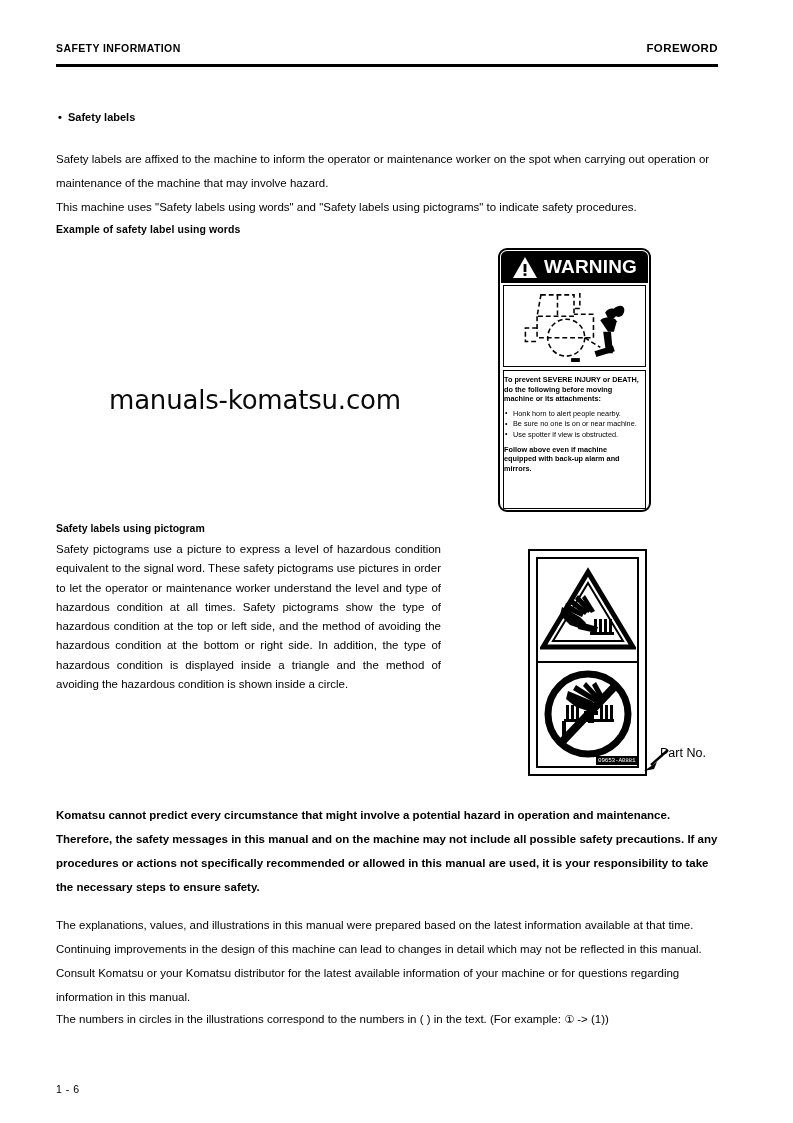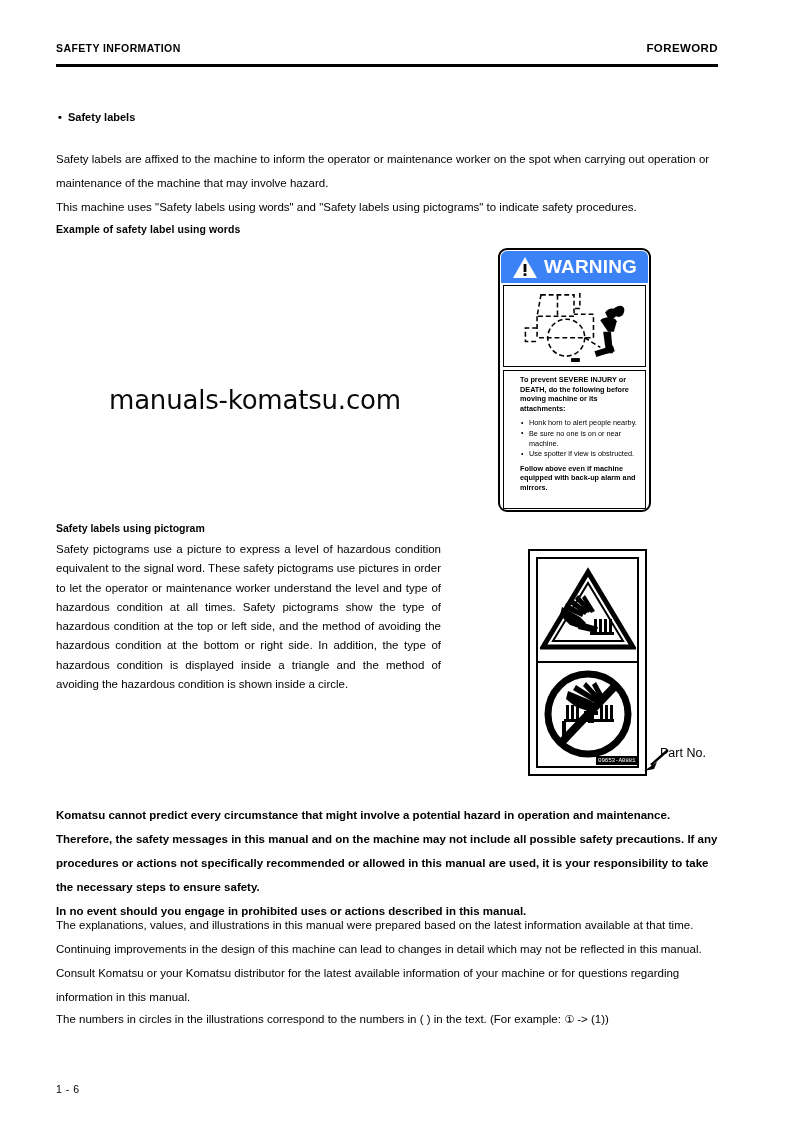--- a/index.html
+++ b/index.html
@@ -111,21 +111,21 @@
     border: 2px solid #000;
     border-radius: 9px;
     background: #fff;
     box-sizing: border-box;
     overflow: hidden;
   }
   .warn-banner {
     position: relative;
     margin: 1px;
     height: 32px;
-    background: #3b82f6;
+    background: #000000;
     border-radius: 6px 6px 0 0;
     display: flex;
     align-items: center;
     justify-content: center;
   }
   .warn-banner .tri-icon {
     width: 26px;
     height: 23px;
     margin-right: 6px;
     flex: 0 0 auto;
@@ -146,21 +146,21 @@
     background: #fff;
   }
   .warn-picto svg { display: block; }
 
   .warn-text {
     position: relative;
     margin: 3px 3px 0 3px;
     height: 139px;
     border: 1px solid #000;
     box-sizing: border-box;
-    padding: 4px 5px 0 16px;
+    padding: 4px 5px 0 0;
     background: #fff;
   }
   .warn-text .wt-lead {
     font-size: 7.3px;
     line-height: 9.6px;
     font-weight: bold;
     margin: 0 0 5px 0;
   }
   .warn-text ul {
     margin: 0 0 5px 0;
@@ -440,21 +440,20 @@
   </div>
 
   <svg class="part-no-arrow" viewBox="0 0 26 24">
     <path d="M25 2 L8 17" stroke="#000" stroke-width="2.4" fill="none"></path>
     <path d="M1 23 L14 14 L11 21 Z" fill="#000"></path>
   </svg>
   <div class="part-no-callout">Part No.</div>
 
   <div class="para para-komatsu">
     <span>Komatsu cannot predict every circumstance that might involve a potential hazard in operation and maintenance. Therefore, the safety messages in this manual and on the machine may not include all possible safety precautions. If any procedures or actions not specifically recommended or allowed in this manual are used, it is your responsibility to take the necessary steps to ensure safety.</span><br>
-    <span>In no event should you engage in prohibited uses or actions described in this manual.</span>
   </div>
 
   <div class="para para-explan">The explanations, values, and illustrations in this manual were prepared based on the latest information available at that time.  Continuing  improvements  in the design of this machine can lead to changes in detail which may not be reflected in this manual.  Consult Komatsu or your Komatsu distributor for the latest available information of your machine or for  questions  regarding information in this manual.</div>
 
   <div class="para para-numbers">
     <span>The numbers in circles in the illustrations correspond to the numbers in (  ) in the text.  (For example: </span><span class="circled">①</span><span> -&gt; (1))</span>
   </div>
 
   <div class="page-footer">1 - 6</div>
 

